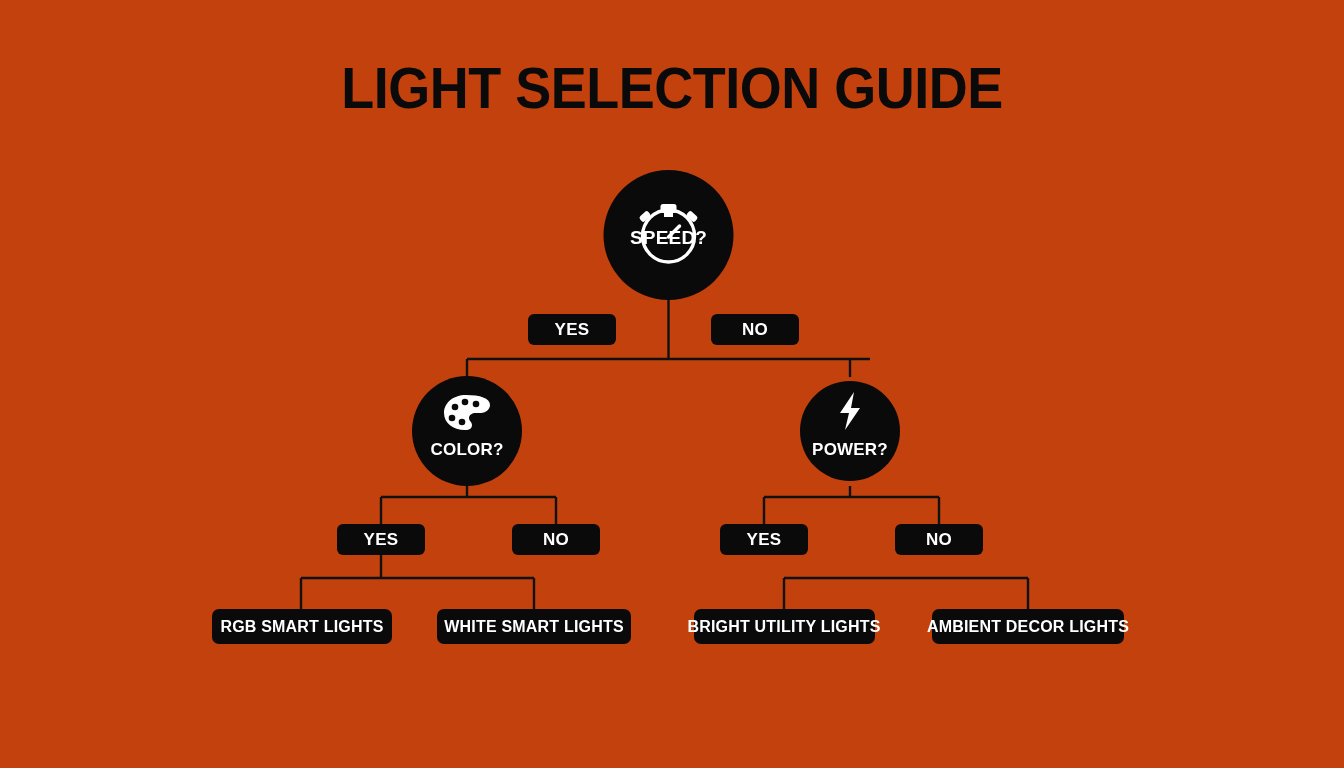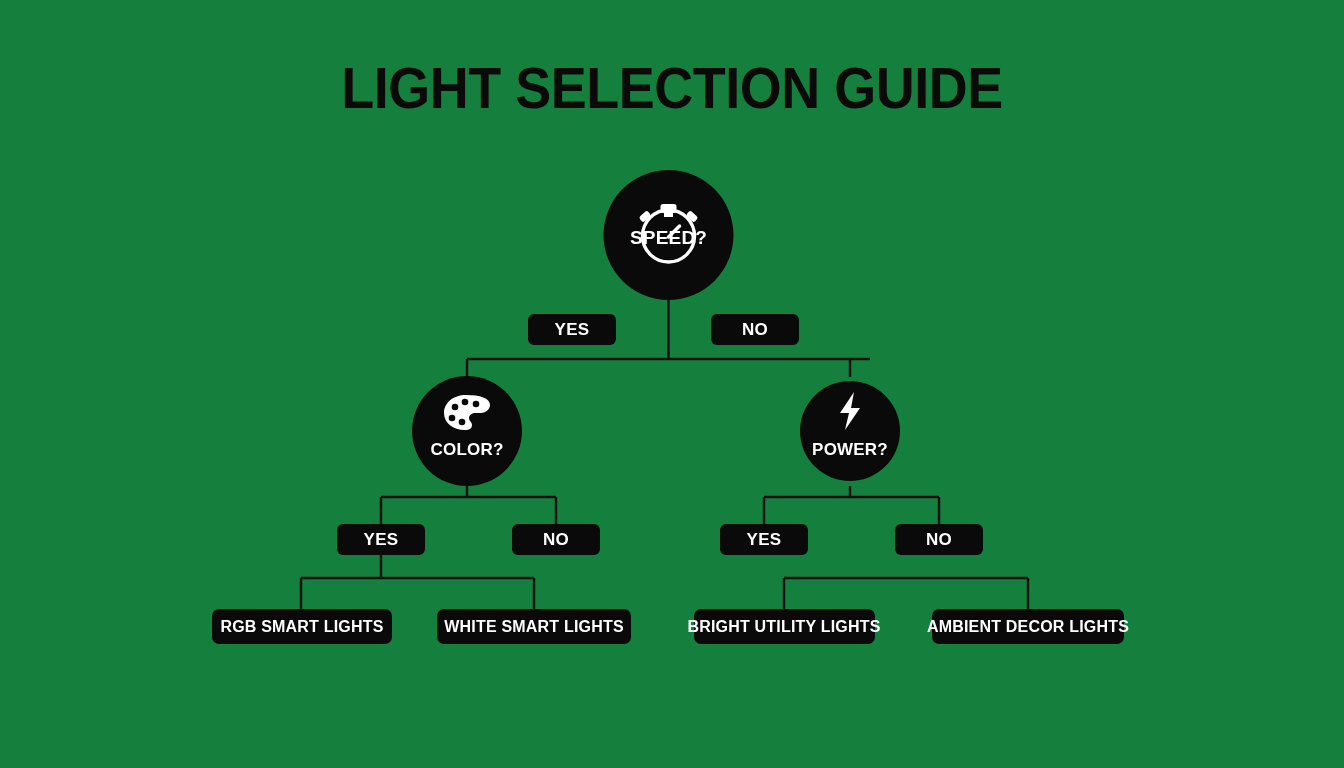--- a/index.html
+++ b/index.html
@@ -11,21 +11,21 @@
     width: 1344px;
     height: 768px;
     overflow: hidden;
     font-family: "Liberation Sans", sans-serif;
     background: #fdfdfd;
   }
   #canvas {
     position: relative;
     width: 1344px;
     height: 768px;
-    background: #15803d;
+    background: #c2410c;
   }
   #page-title {
     position: absolute;
     top: 54px;
     left: 0;
     width: 1344px;
     text-align: center;
     font-family: "Liberation Sans", sans-serif;
     font-weight: bold;
     font-size: 58px;

